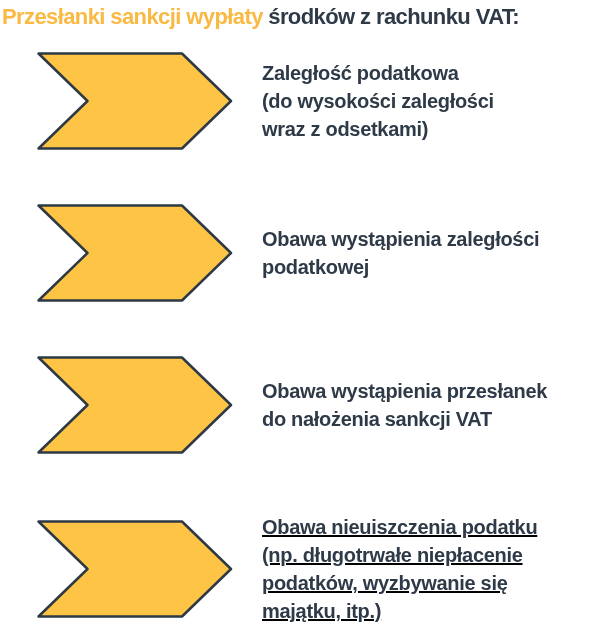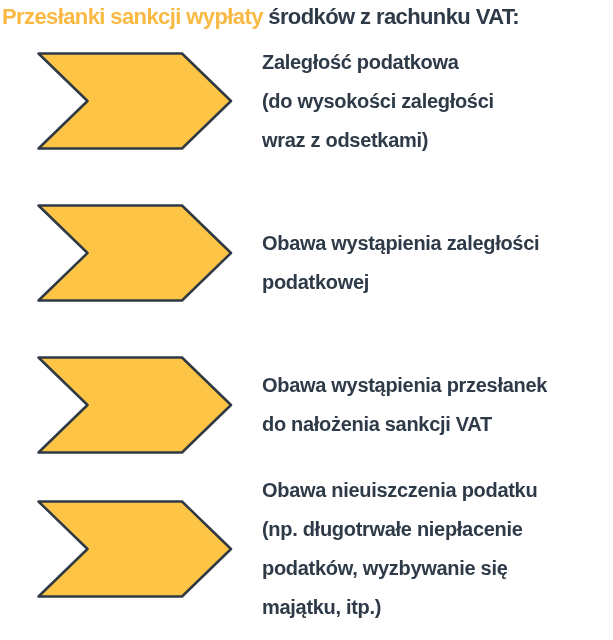--- a/index.html
+++ b/index.html
@@ -34,43 +34,43 @@
   .title .rest{color:var(--text-dark);margin-top:31px;}
   .row{
     position:absolute;
     left:0;
     width:613px;
     height:98px;
     display:flex;
     align-items:center;
   }
   .row-1{top:52px;}
-  .row-2{top:204px;align-items:flex-end;}
+  .row-2{top:204px;}
   .row-3{top:356px;}
-  .row-4{top:500px;}
+  .row-4{top:520px;text-decoration:underline;}
   .chevron{
     margin-left:37px;
     width:196px;
     height:98px;
     flex:0 0 auto;
     display:block;
   }
   .chevron polygon{
     fill:var(--arrow-fill);
     stroke:var(--arrow-stroke);
     stroke-width:2.5;
     stroke-linejoin:round;
   }
   .item-text{
     margin-left:29px;
     width:352px;
     font-size:20px;
     font-weight:700;
     letter-spacing:-0.3px;
-    line-height:39px;
+    line-height:28px;
     color:var(--text-dark);
     white-space:pre-line;
   }
 </style>
 </head>
 <body>
 
 <div class="canvas">
 
   <h1 class="title"><span class="hl">Przesłanki sankcji wypłaty</span><span class="rest"> środków z rachunku VAT:</span></h1>

